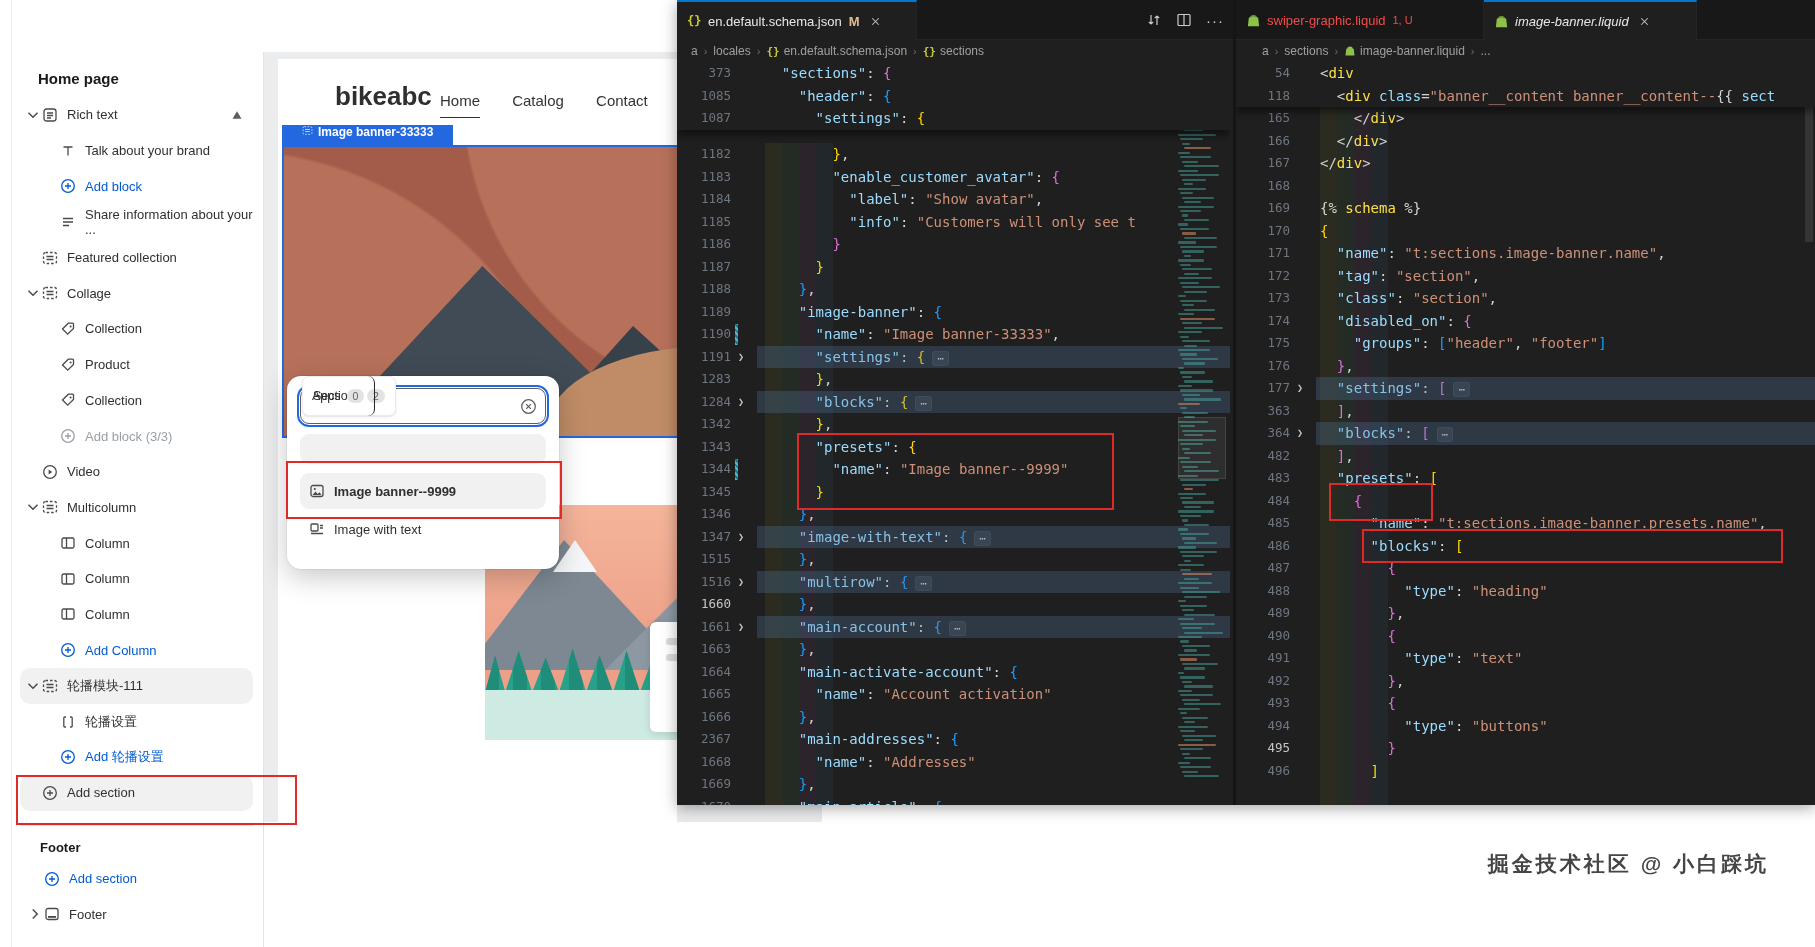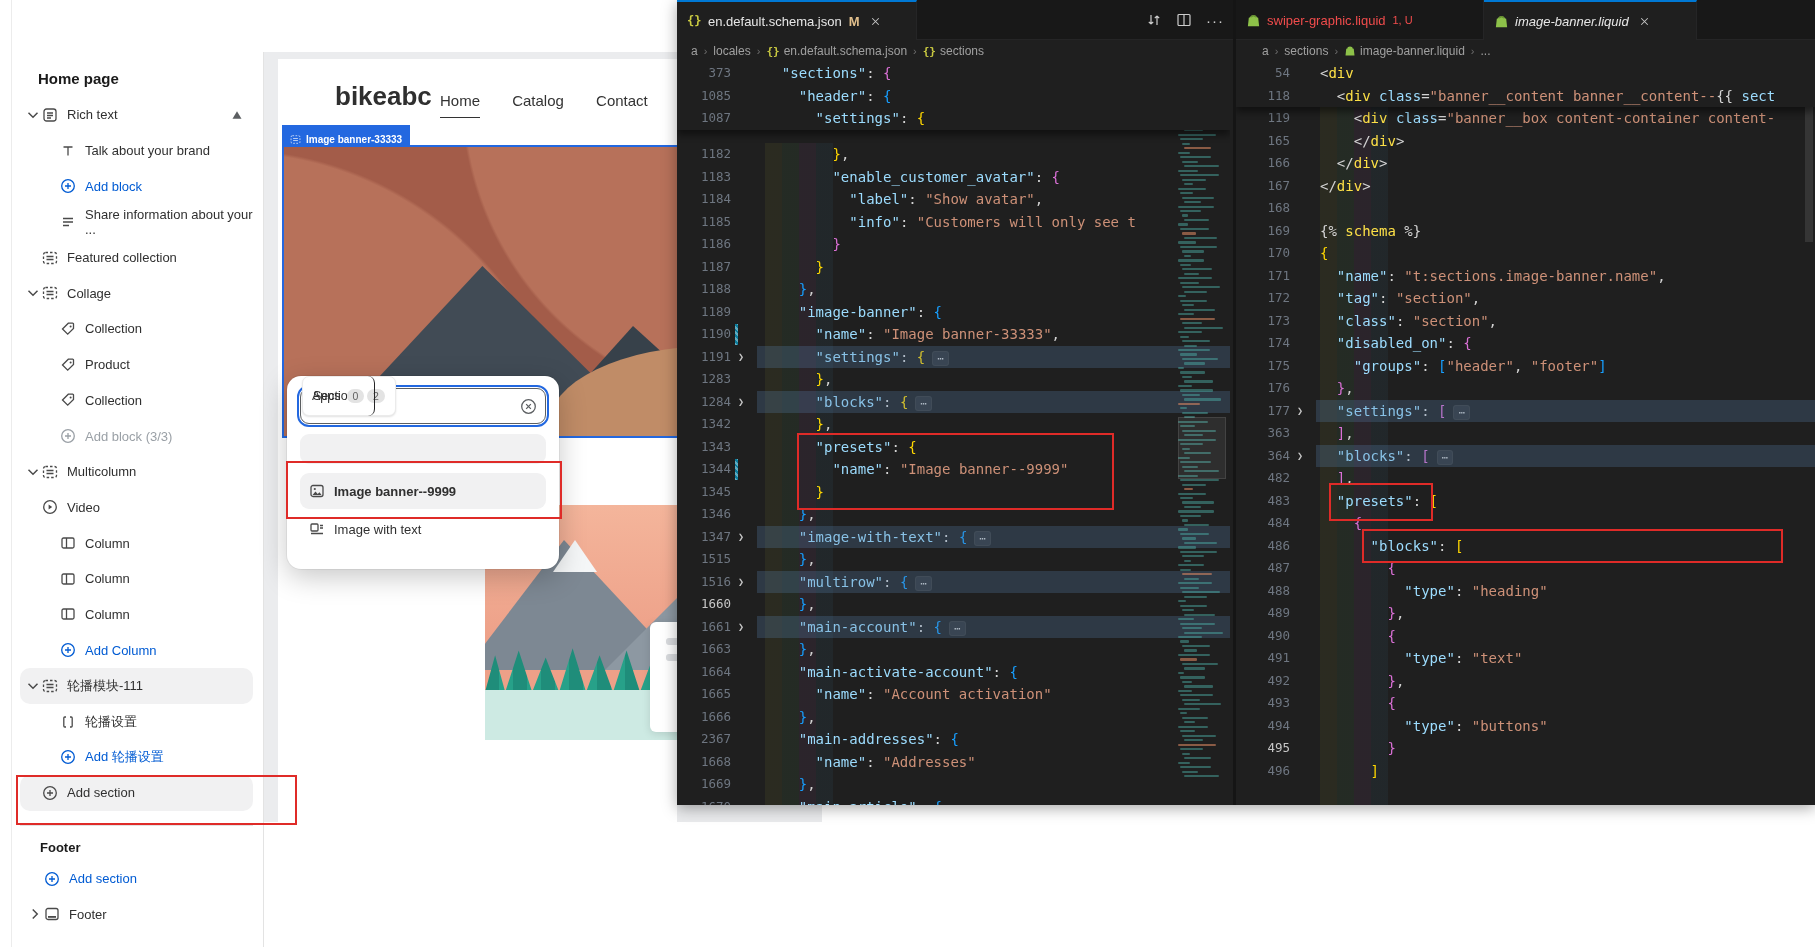--- a/index.html
+++ b/index.html
@@ -35,21 +35,21 @@
   #sidebar-footer .sb-row { margin:0 2px; }
 
   
   #preview-gray { position:absolute; left:264px; top:52px; width:558px; height:770px; background:#ebecee; z-index:1; }
   #canvas { position:absolute; left:278px; top:59px; width:544px; height:763px; background:#fff; z-index:1; }
   #canvas .logo { position:absolute; left:57px; top:22px; font-size:26px; font-weight:600; color:#2f2f2f; }
   #canvas .nav { position:absolute; left:162px; top:33px; font-size:15px; color:#333; }
   #canvas .nav span { margin-right:28px; }
   #canvas .nav .active { border-bottom:1.5px solid #333; padding-bottom:8px; }
   .banner-badge { position:absolute; left:4px; top:66px; height:20px; background:#2368e0; color:#fff;
-                  font-size:10px; font-weight:700; display:flex; align-items:flex-end; padding:0 8px; z-index:3; }
+                  font-size:12px; font-weight:700; display:flex; align-items:flex-start; padding:0 20px; z-index:3; }
   .banner-badge svg { width:11px; height:11px; margin-right:5px; }
   .banner-frame { position:absolute; left:4px; top:86px; width:538px; height:293px; border:2px solid #2368e0; z-index:2; }
   .banner-art { position:absolute; left:6px; top:88px; width:534px; height:289px; overflow:hidden;
       background: radial-gradient(circle at 92% -18%, #b7715a 0 52%, rgba(0,0,0,0) 52.5%),
                   radial-gradient(circle at -10% 120%, #b7715a 0 50%, rgba(0,0,0,0) 50.5%),
                   #a35c49; }
   .banner-art .mtn1 { position:absolute; left:40px; bottom:0; width:330px; height:170px; background:#414b55;
       clip-path:polygon(0 100%, 48% 0, 100% 100%); }
   .banner-art .mtn2 { position:absolute; left:250px; bottom:0; width:220px; height:110px; background:#37414a;
       clip-path:polygon(0 100%, 45% 0, 100% 100%); }
@@ -265,42 +265,42 @@
         <div class="sb-row lvl1 muted">
           <span class="sb-icon">
             <svg viewBox="0 0 16 16" fill="none" stroke="currentColor" stroke-width="1.3">
               <circle cx="8" cy="8" r="6.3"></circle>
               <path d="M8 5v6M5 8h6"></path>
             </svg>
           </span>
           <span>Add block (3/3)</span>
         </div>
         <div class="sb-row">
+          <span class="chev"></span>
+          <span class="sb-icon">
+            <svg viewBox="0 0 16 16" fill="none" stroke="currentColor" stroke-width="1.3">
+              <circle cx="8" cy="8" r="6.3"></circle>
+              <path d="M6.6 5.6l3.6 2.4-3.6 2.4z" fill="currentColor" stroke="none"></path>
+            </svg>
+          </span>
+          <span>Video</span>
+        </div>
+        <div class="sb-row">
           <span class="chev">
             <svg viewBox="0 0 16 16" fill="none" stroke="currentColor" stroke-width="1.3">
               <path d="M4 6l4 4 4-4"></path>
             </svg>
           </span>
           <span class="sb-icon">
             <svg viewBox="0 0 16 16" fill="none" stroke="currentColor" stroke-width="1.3">
               <rect x="1.5" y="2.5" width="13" height="11" rx="2" stroke-dasharray="2.5 2"></rect>
               <path d="M4.5 6.5h7M4.5 9.5h7"></path>
             </svg>
           </span>
           <span>Multicolumn</span>
-        </div>
-        <div class="sb-row">
-          <span class="chev"></span>
-          <span class="sb-icon">
-            <svg viewBox="0 0 16 16" fill="none" stroke="currentColor" stroke-width="1.3">
-              <circle cx="8" cy="8" r="6.3"></circle>
-              <path d="M6.6 5.6l3.6 2.4-3.6 2.4z" fill="currentColor" stroke="none"></path>
-            </svg>
-          </span>
-          <span>Video</span>
         </div>
         <div class="sb-row lvl1">
           <span class="sb-icon">
             <svg viewBox="0 0 16 16" fill="none" stroke="currentColor" stroke-width="1.3">
               <rect x="2" y="3" width="12" height="10" rx="1.5"></rect>
               <path d="M6.5 3v10"></path>
             </svg>
           </span>
           <span>Column</span>
         </div>
@@ -766,39 +766,39 @@
           <div class="mm-row" style="width: 8px; margin-left: 4px; background: rgba(80, 190, 180, 0.42);"></div>
           <div class="mm-row" style="width: 27px; margin-left: 6px; background: rgba(80, 190, 180, 0.42);"></div>
           <div class="mm-row" style="width: 12px; margin-left: 0px; background: rgba(80, 190, 180, 0.42);"></div>
           <div class="mm-row" style="width: 31px; margin-left: 2px; background: rgba(80, 190, 180, 0.42);"></div>
           <div class="mm-row" style="width: 16px; margin-left: 4px; background: rgba(80, 190, 180, 0.42);"></div>
           <div class="mm-row" style="width: 35px; margin-left: 6px; background: rgba(80, 190, 180, 0.42);"></div>
         </div>
     </div>
     <div class="editor" id="ed-right">
       <div class="lines" id="right-lines" style="top:45px;">
-          <div class="cl"><span class="ln">119</span><span class="code"><span class="tk-pun">    &lt;</span><span class="tk-tag">div</span><span class="tk-attr"> class</span><span class="tk-pun">=</span><span class="tk-str">"banner__box content-container content-</span></span></div>
           <div class="cl"><span class="ln">165</span><span class="code"><span class="tk-pun">    &lt;/</span><span class="tk-tag">div</span><span class="tk-pun">&gt;</span></span></div>
           <div class="cl"><span class="ln">166</span><span class="code"><span class="tk-pun">  &lt;/</span><span class="tk-tag">div</span><span class="tk-pun">&gt;</span></span></div>
           <div class="cl"><span class="ln">167</span><span class="code"><span class="tk-pun">&lt;/</span><span class="tk-tag">div</span><span class="tk-pun">&gt;</span></span></div>
           <div class="cl"><span class="ln">168</span><span class="code"></span></div>
           <div class="cl"><span class="ln">169</span><span class="code"><span class="tk-pun">{% </span><span class="tk-tag">schema</span><span class="tk-pun"> %}</span></span></div>
           <div class="cl"><span class="ln">170</span><span class="code"><span class="tk-b1">{</span></span></div>
           <div class="cl"><span class="ln">171</span><span class="code"><span class="tk-pun">  </span><span class="tk-key">"name"</span><span class="tk-pun">: </span><span class="tk-str">"t:sections.image-banner.name"</span><span class="tk-pun">,</span></span></div>
           <div class="cl"><span class="ln">172</span><span class="code"><span class="tk-pun">  </span><span class="tk-key">"tag"</span><span class="tk-pun">: </span><span class="tk-str">"section"</span><span class="tk-pun">,</span></span></div>
           <div class="cl"><span class="ln">173</span><span class="code"><span class="tk-pun">  </span><span class="tk-key">"class"</span><span class="tk-pun">: </span><span class="tk-str">"section"</span><span class="tk-pun">,</span></span></div>
           <div class="cl"><span class="ln">174</span><span class="code"><span class="tk-pun">  </span><span class="tk-key">"disabled_on"</span><span class="tk-pun">: </span><span class="tk-b2">{</span></span></div>
           <div class="cl"><span class="ln">175</span><span class="code"><span class="tk-pun">    </span><span class="tk-key">"groups"</span><span class="tk-pun">: </span><span class="tk-b3">[</span><span class="tk-str">"header"</span><span class="tk-pun">, </span><span class="tk-str">"footer"</span><span class="tk-b3">]</span></span></div>
           <div class="cl"><span class="ln">176</span><span class="code"><span class="tk-pun">  </span><span class="tk-b2">}</span><span class="tk-pun">,</span></span></div>
           <div class="cl hl"><span class="ln">177</span><span class="fold-chev">❯</span><span class="code"><span class="tk-pun">  </span><span class="tk-key">"settings"</span><span class="tk-pun">: </span><span class="tk-b2">[</span><span class="fold-badge">⋯</span></span></div>
           <div class="cl"><span class="ln">363</span><span class="code"><span class="tk-pun">  </span><span class="tk-b2">]</span><span class="tk-pun">,</span></span></div>
           <div class="cl hl"><span class="ln">364</span><span class="fold-chev">❯</span><span class="code"><span class="tk-pun">  </span><span class="tk-key">"blocks"</span><span class="tk-pun">: </span><span class="tk-b2">[</span><span class="fold-badge">⋯</span></span></div>
           <div class="cl"><span class="ln">482</span><span class="code"><span class="tk-pun">  </span><span class="tk-b2">]</span><span class="tk-pun">,</span></span></div>
           <div class="cl"><span class="ln">483</span><span class="code"><span class="tk-pun">  </span><span class="tk-key">"presets"</span><span class="tk-pun">: </span><span class="tk-b1">[</span></span></div>
           <div class="cl"><span class="ln">484</span><span class="code"><span class="tk-pun">    </span><span class="tk-b2">{</span></span></div>
+          <div class="cl"><span class="ln">485</span><span class="code"><span class="tk-pun">      </span><span class="tk-key">"name"</span><span class="tk-pun">: </span><span class="tk-str">"t:sections.image-banner.presets.name"</span><span class="tk-pun">,</span></span></div>
           <div class="cl"><span class="ln">486</span><span class="code"><span class="tk-pun">      </span><span class="tk-key">"blocks"</span><span class="tk-pun">: </span><span class="tk-b1">[</span></span></div>
           <div class="cl"><span class="ln">487</span><span class="code"><span class="tk-pun">        </span><span class="tk-b2">{</span></span></div>
           <div class="cl"><span class="ln">488</span><span class="code"><span class="tk-pun">          </span><span class="tk-key">"type"</span><span class="tk-pun">: </span><span class="tk-str">"heading"</span></span></div>
           <div class="cl"><span class="ln">489</span><span class="code"><span class="tk-pun">        </span><span class="tk-b2">}</span><span class="tk-pun">,</span></span></div>
           <div class="cl"><span class="ln">490</span><span class="code"><span class="tk-pun">        </span><span class="tk-b2">{</span></span></div>
           <div class="cl"><span class="ln">491</span><span class="code"><span class="tk-pun">          </span><span class="tk-key">"type"</span><span class="tk-pun">: </span><span class="tk-str">"text"</span></span></div>
           <div class="cl"><span class="ln">492</span><span class="code"><span class="tk-pun">        </span><span class="tk-b2">}</span><span class="tk-pun">,</span></span></div>
           <div class="cl"><span class="ln">493</span><span class="code"><span class="tk-pun">        </span><span class="tk-b2">{</span></span></div>
           <div class="cl"><span class="ln">494</span><span class="code"><span class="tk-pun">          </span><span class="tk-key">"type"</span><span class="tk-pun">: </span><span class="tk-str">"buttons"</span></span></div>
           <div class="cl cur"><span class="ln">495</span><span class="code"><span class="tk-pun">        </span><span class="tk-b2">}</span></span></div>
@@ -812,13 +812,14 @@
     <div id="group-divider"></div>
     <div id="right-scrollbar"></div>
   </div>
 
   <div class="anno" style="left:16px;  top:775px; width:281px; height:50px;"></div>
   <div class="anno" style="left:286px; top:461px; width:276px; height:58px;"></div>
   <div class="anno" style="left:797px; top:433px; width:317px; height:77px;"></div>
   <div class="anno" style="left:1329px;top:483px; width:104px; height:38px;"></div>
   <div class="anno" style="left:1362px;top:529px; width:421px; height:34px;"></div>
 
+  <div id="watermark">掘金技术社区 @ 小白踩坑</div>
 </div>
 
 </body></html>

